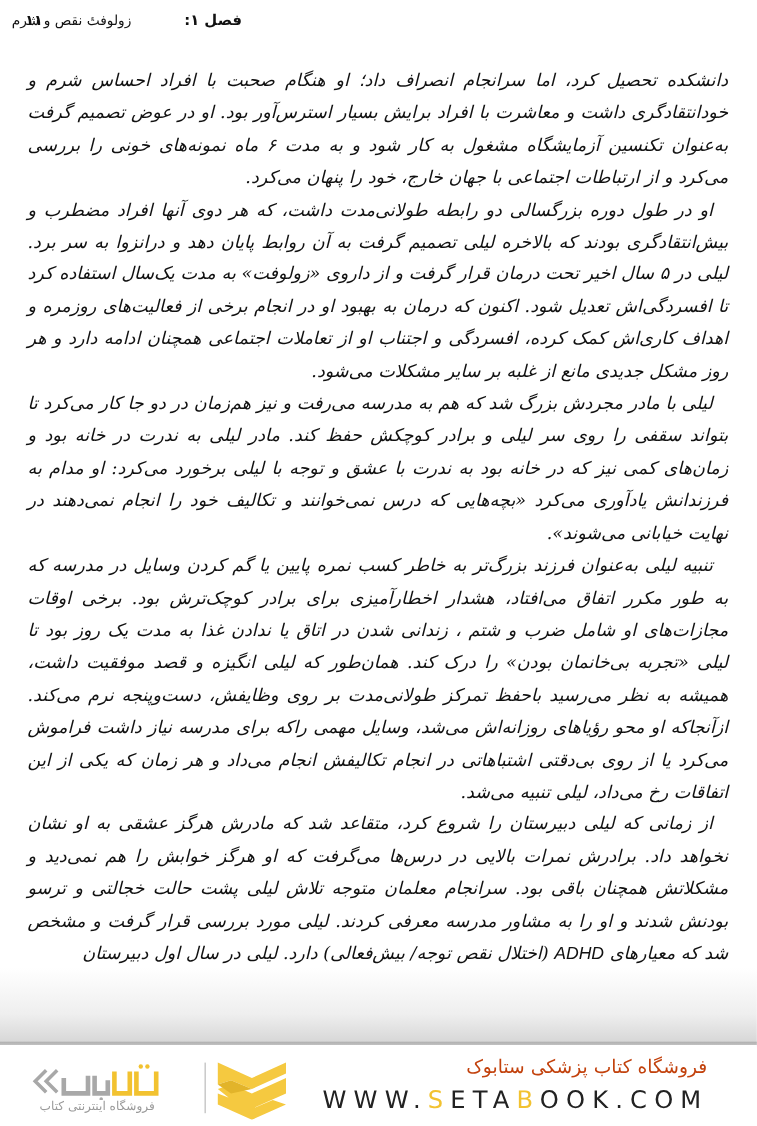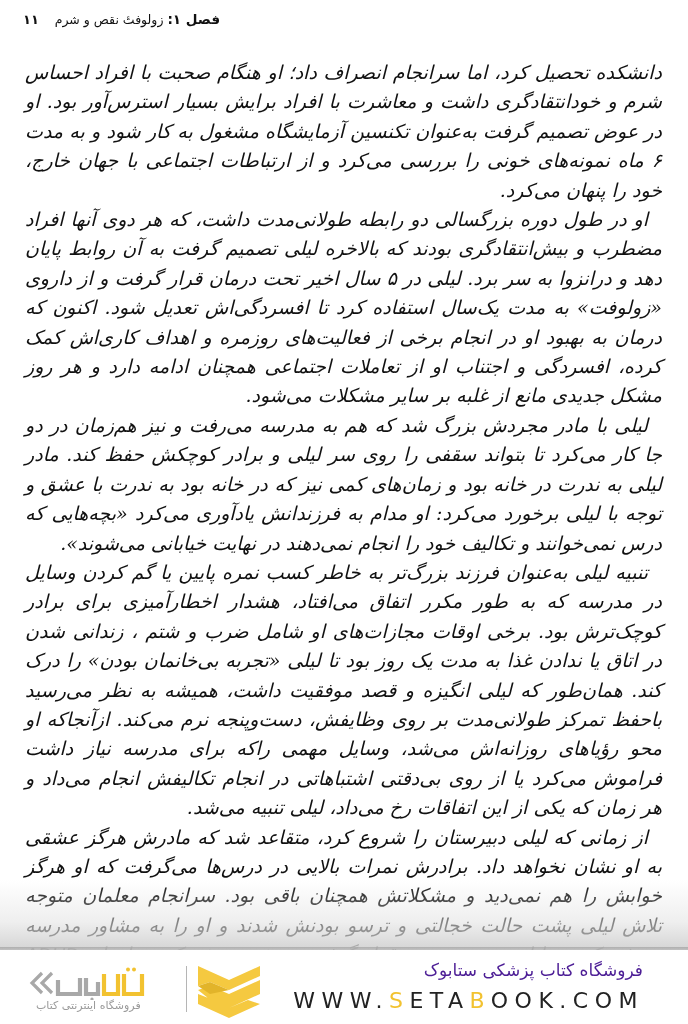--- a/index.html
+++ b/index.html
@@ -28,38 +28,39 @@
       right: 468px;
       top: 3px;
       font-family: "DejaVu Sans", sans-serif;
       font-size: 12.5px;
       white-space: nowrap;
       direction: rtl;
     }
     .chapter-title .chapter-label {
       font-weight: bold;
       font-size: 13.5px;
+      margin-left: 44px;
     }
     .page-number {
       position: absolute;
       left: 23px;
       top: 4px;
       font-family: "DejaVu Sans", sans-serif;
       font-weight: bold;
       font-size: 13px;
     }
     .body-text {
       position: absolute;
       top: 58px;
       left: 25px;
       width: 637px;
       direction: rtl;
       font-family: "DejaVu Serif", serif;
       font-style: italic;
-      font-size: 19px;
+      font-size: 16px;
       line-height: 29.4px;
       text-align: justify;
       text-align-last: right;
     }
     .body-text p {
       margin: 0;
     }
     .body-text p.indent {
       text-indent: 14px;
     }
@@ -94,21 +95,21 @@
       height: 74px;
       background: #ffffff;
     }
     .banner-store-name {
       position: absolute;
       right: 45px;
       top: 10px;
       direction: rtl;
       font-family: "DejaVu Sans", sans-serif;
       font-size: 17px;
-      color: #4c1d95;
+      color: #c2410c;
       white-space: nowrap;
     }
     .banner-url {
       position: absolute;
       right: 44px;
       top: 38px;
       font-family: "DejaVu Sans", sans-serif;
       font-size: 22px;
       letter-spacing: 6.5px;
       color: #222222;

